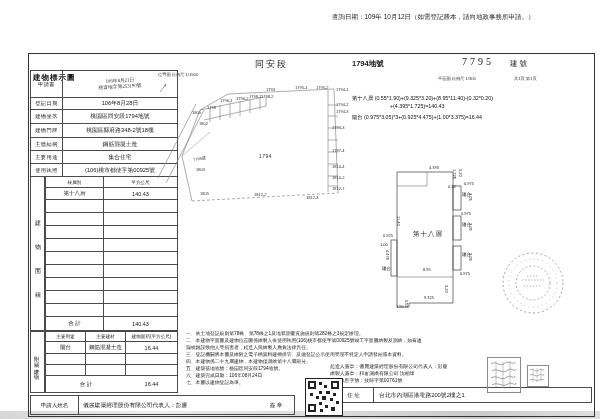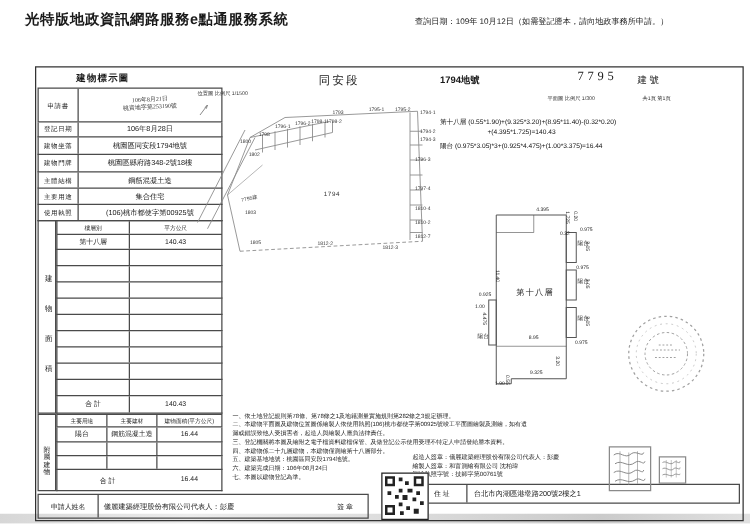--- a/index.html
+++ b/index.html
@@ -6,21 +6,21 @@
   #page{position:relative;width:600px;height:419px;background:#fff;overflow:hidden;
         font-family:"Liberation Sans","DejaVu Sans",sans-serif;color:#1a1a1a;}
   .abs{position:absolute;}
   .b{border:1px solid #4a4a4a;box-sizing:border-box;}
   
   .apptitle{left:20px;top:8px;font-size:11.5px;font-weight:700;letter-spacing:.5px;}
   .subtitle{left:20px;top:27px;font-size:8.5px;font-weight:700;}
   .qdate{left:332px;top:13px;font-size:6.5px;color:#222;}
   
   #docframe{left:28px;top:53px;width:567px;height:364px;border:1px solid #333;box-sizing:border-box;}
-  .doctitle{left:33px;top:58px;font-size:7.5px;font-weight:700;letter-spacing:1px;margin-left:28px;}
+  .doctitle{left:33px;top:73px;font-size:7.5px;font-weight:700;letter-spacing:1px;}
   .secname{left:255px;top:58px;font-size:9px;letter-spacing:2px;}
   .locscale{left:158px;top:72px;font-size:4.2px;color:#333;}
   .landno{left:352px;top:59px;font-size:7.5px;font-weight:700;}
   .bno{left:462px;top:56px;font-size:10px;letter-spacing:3px;font-family:"Liberation Serif","DejaVu Serif",serif;}
   .bnolab{left:510px;top:59px;font-size:7.5px;letter-spacing:2px;}
   .planscale{left:438px;top:76px;font-size:4.2px;color:#333;}
   .pageinfo{left:514px;top:76px;font-size:4.2px;color:#333;}
   
   .trow{position:absolute;left:30px;width:148px;display:flex;border:1px solid #4a4a4a;
         border-top:none;box-sizing:border-box;align-items:center;}
@@ -63,21 +63,20 @@
   #qr{left:305px;top:378px;width:38px;height:38px;border:1.5px solid #222;box-sizing:border-box;background:#fff;}
   .seal{border:1px solid #8a8a8a;}
   #smudge{left:0;top:411px;width:600px;height:8px;
     background:linear-gradient(to right,#c9c9c9,#e6e6e6 25%,#cfcfcf 55%,#b9b9b9 80%,#d6d6d6);opacity:.75;}
 </style>
 </head>
 <body>
 
 <div id="page">
 
-  <div class="abs apptitle">光特版地政資訊網路服務e點通服務系統</div>
   <div class="abs qdate">查詢日期：109年 10月12日（如需登記謄本，請向地政事務所申請。）</div>
 
   <div class="abs" id="smudge"></div>
 
   <div class="abs" id="docframe"></div>
 
   <div class="abs doctitle">建物標示圖</div>
   <div class="abs secname">同安段</div>
   <div class="abs locscale">位置圖 比例尺 1/1500</div>
   <div class="abs landno">1794地號</div>

